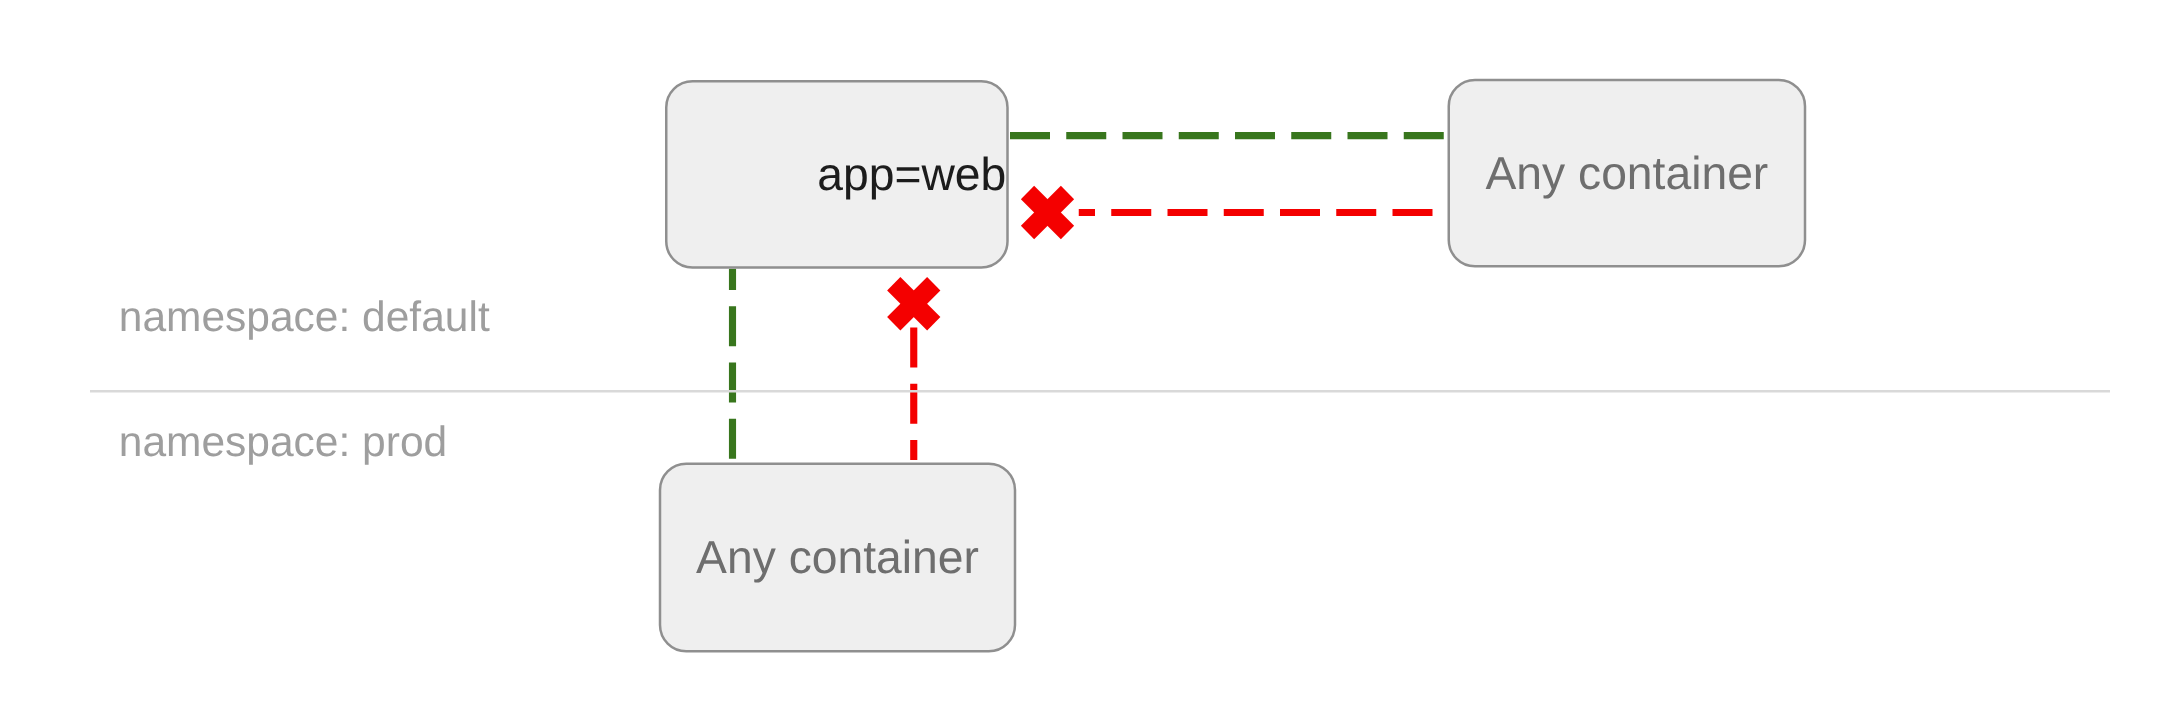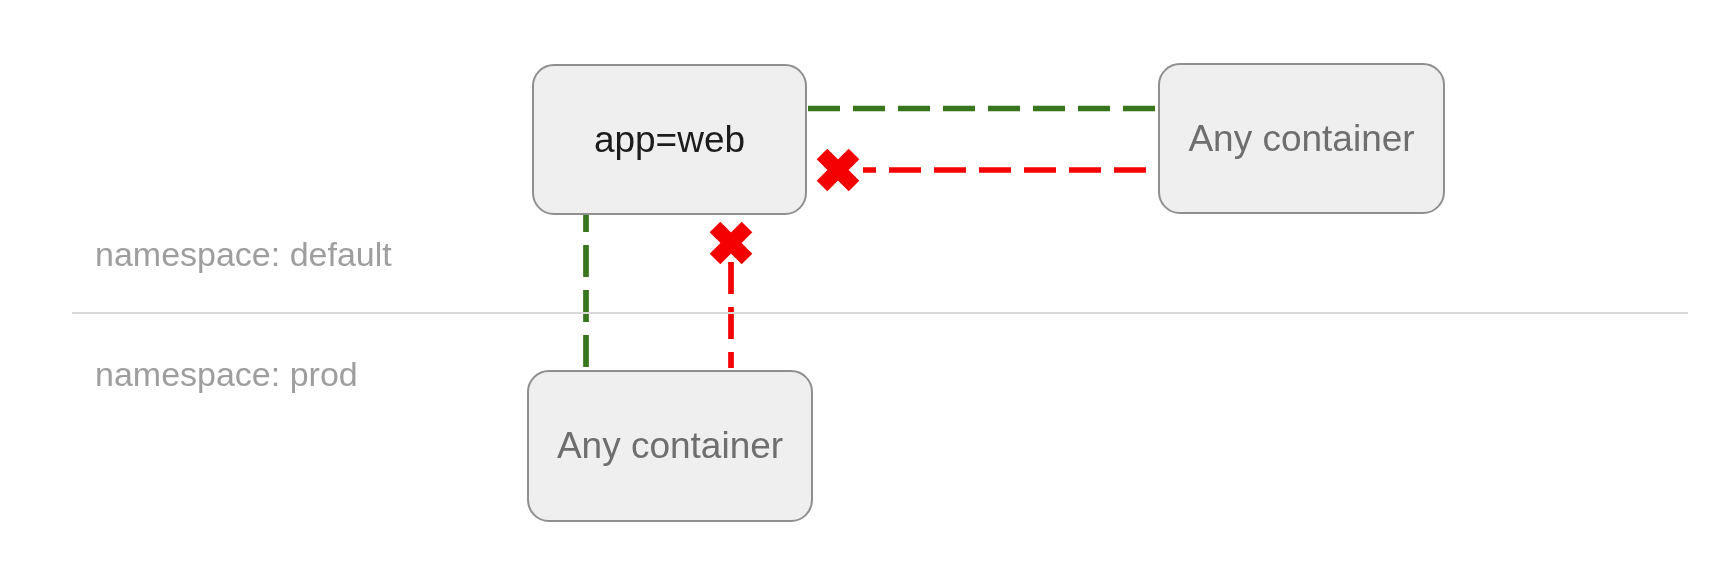--- a/index.html
+++ b/index.html
@@ -38,34 +38,34 @@
 
   .ns-label {
     position: absolute;
     left: 95px;
     font-size: 34px;
     line-height: 32px;
     color: var(--namespace-label-gray, #9e9e9e);
     white-space: nowrap;
   }
   .ns-label.default { top: 238px; }
-  .ns-label.prod    { top: 338px; margin-top: 20px; }
+  .ns-label.prod    { top: 338px; }
 
   .node {
     position: absolute;
     display: flex;
     align-items: center;
     justify-content: center;
     background: var(--node-fill, #efefef);
     border: 2px solid var(--node-border, #8f8f8f);
     border-radius: 22px;
     font-size: 37px;
     white-space: nowrap;
   }
-  .node.app-web      { left: 532px;  top: 64px;  width: 275px; height: 151px; color: var(--node-text-dark, #1c1c1c); }
+  .node.app-web      { left: 532px;  top: 64px;  width: 275px; height: 151px; color: var(--node-text-dark, #1c1c1c); justify-content: flex-end; }
   .node.any-default  { left: 1158px; top: 63px;  width: 287px; height: 151px; color: var(--node-text-gray, #6e6e6e); }
   .node.any-prod     { left: 527px;  top: 370px; width: 286px; height: 152px; color: var(--node-text-gray, #6e6e6e); }
 </style>
 </head>
 <body>
 
 <div class="canvas">
 
   <svg class="edges-layer" viewBox="0 0 1728 576">
 

